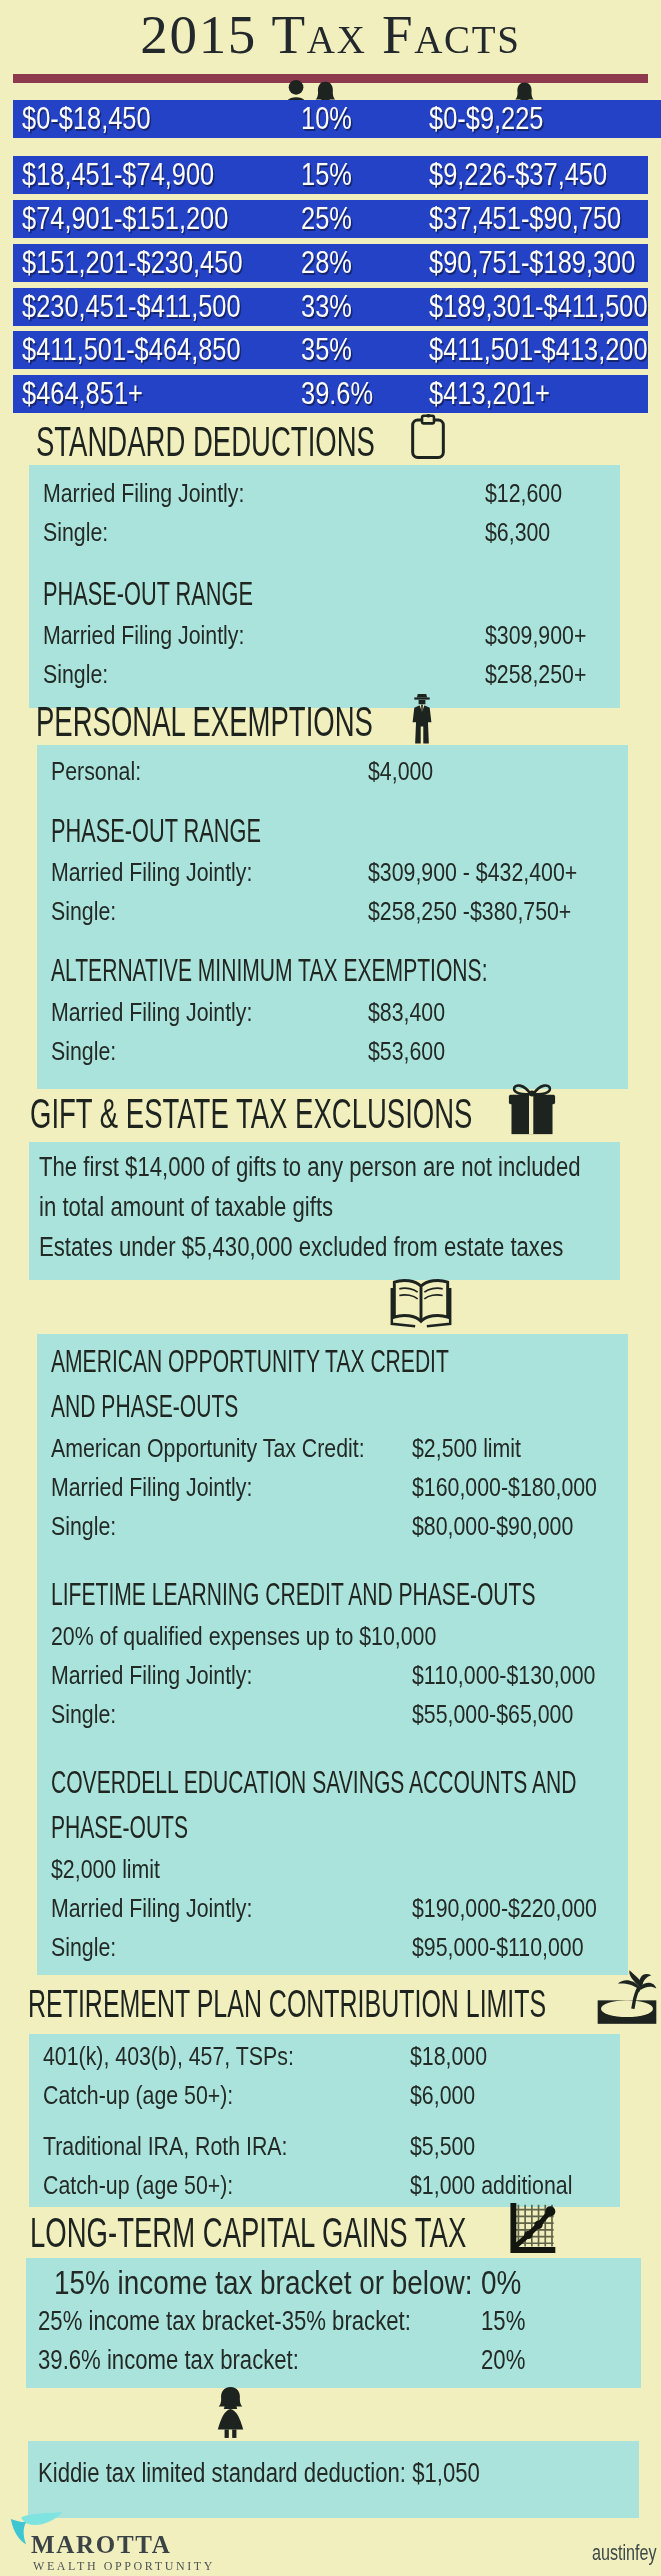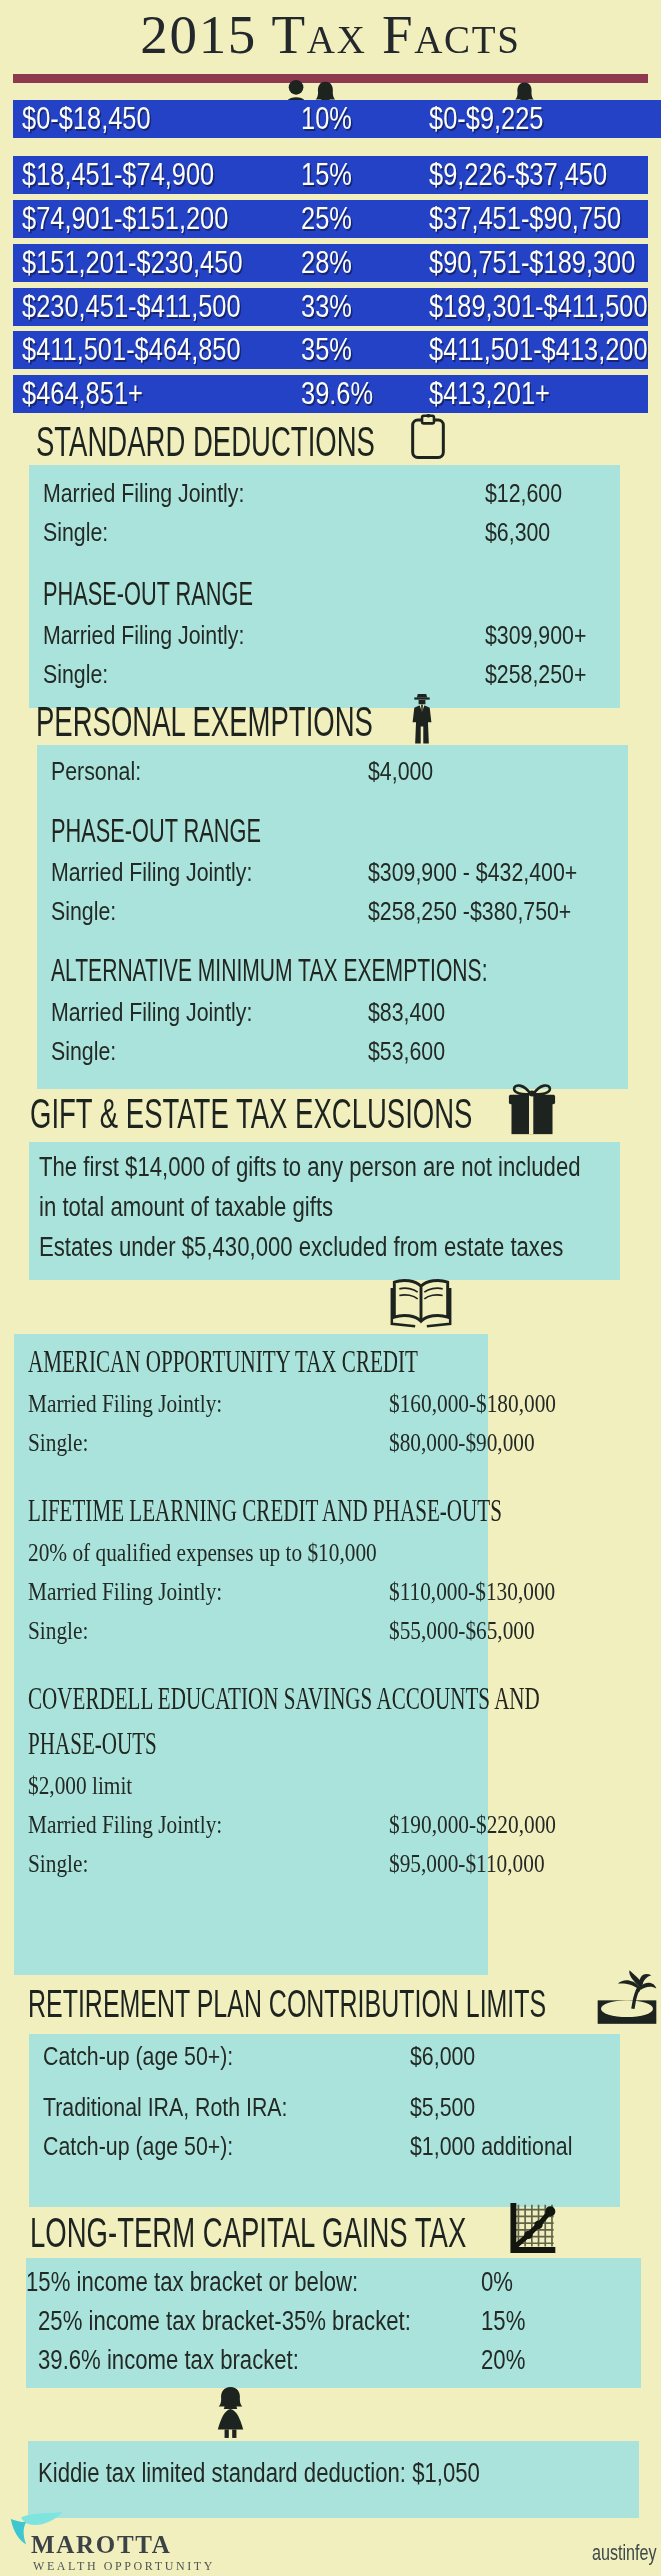--- a/index.html
+++ b/index.html
@@ -164,22 +164,24 @@
       <path stroke-width="3.5" d="M37 10 C30 3 16 1 5 5 L5 47 C16 43 30 45 37 52 C44 45 58 43 69 47 L69 5 C58 1 44 3 37 10 Z"></path>
       <path stroke-width="3.5" d="M37 11 L37 52"></path>
       <path stroke-width="2" d="M11 13 C19 11 28 13 33 17"></path>
       <path stroke-width="2" d="M11 21 C19 19 28 21 33 25"></path>
       <path stroke-width="2" d="M63 13 C55 11 46 13 41 17"></path>
       <path stroke-width="2" d="M63 21 C55 19 46 21 41 25"></path>
       <path stroke-width="3" d="M2 12 L2 55 L30 58"></path>
       <path stroke-width="3" d="M72 12 L72 55 L44 58"></path>
     </g>
   </svg>
-  <div class="tbox box-edu pt6" style="left:14px;top:1334px;width:474px;height:636px;font-family:Liberation Serif, serif;">
+  <div class="tbox box-edu pt6" style="left:37px;top:1334px;width:591px;height:636px;">
     <div class="esub"><span class="cx68">AMERICAN OPPORTUNITY TAX CREDIT</span></div>
+    <div class="esub"><span class="cx68">AND PHASE-OUTS</span></div>
+    <div class="crow"><span class="cx82">American Opportunity Tax Credit:</span><span class="cval cx82">$2,500 limit</span></div>
     <div class="crow"><span class="cx82">Married Filing Jointly:</span><span class="cval cx82">$160,000-$180,000</span></div>
     <div class="crow"><span class="cx82">Single:</span><span class="cval cx82">$80,000-$90,000</span></div>
     <div class="sp30"></div>
     <div class="esub"><span class="cx68">LIFETIME LEARNING CREDIT AND PHASE-OUTS</span></div>
     <div class="crow"><span class="cx82">20%  of qualified expenses up to $10,000</span></div>
     <div class="crow"><span class="cx82">Married Filing Jointly:</span><span class="cval cx82">$110,000-$130,000</span></div>
     <div class="crow"><span class="cx82">Single:</span><span class="cval cx82">$55,000-$65,000</span></div>
     <div class="sp30"></div>
     <div class="esub"><span class="cx68">COVERDELL EDUCATION SAVINGS ACCOUNTS AND</span></div>
     <div class="esub"><span class="cx68">PHASE-OUTS</span></div>
@@ -195,40 +197,41 @@
     <path d="M44 48 C46 38 46 30 52 22" stroke="#1d231f" stroke-width="4" fill="none"></path>
     <g fill="#1d231f">
       <path d="M52 22 C44 12 32 12 26 18 C34 17 44 19 50 24 Z"></path>
       <path d="M52 22 C50 8 58 4 66 8 C60 10 56 14 55 22 Z"></path>
       <path d="M52 22 C60 14 70 16 72 24 C66 20 58 22 53 26 Z"></path>
       <path d="M52 22 C46 16 38 8 40 2 C46 8 52 12 56 18 Z"></path>
       <circle cx="50" cy="26" r="2.5"></circle>
     </g>
   </svg>
   <div class="tbox box-ret pt4" style="left:29px;top:2034px;width:591px;height:170px;">
+    <div class="crow crow45"><span class="cx82">401(k), 403(b), 457, TSPs:</span><span class="cval cx82">$18,000</span></div>
     <div class="crow crow45"><span class="cx82">Catch-up (age 50+):</span><span class="cval cx82">$6,000</span></div>
     <div class="sp14"></div>
     <div class="crow crow45"><span class="cx82">Traditional IRA, Roth IRA:</span><span class="cval cx82">$5,500</span></div>
     <div class="crow crow45"><span class="cx82">Catch-up (age 50+):</span><span class="cval cx82">$1,000 additional</span></div>
   </div>
 
   <div class="shead" style="left:30px;top:2208px;"><span class="hd cx64">LONG-TERM CAPITAL GAINS TAX</span></div>
   <svg class="icon" style="left:505px;top:2203px;" width="52" height="52" viewBox="0 0 62 62">
     <g stroke="#606449" stroke-width="2">
       <path d="M16 2 L16 52 M24 2 L24 52 M32 2 L32 52 M40 2 L40 52 M48 2 L48 52 M56 2 L56 52"></path>
       <path d="M10 8 L58 8 M10 16 L58 16 M10 24 L58 24 M10 32 L58 32 M10 40 L58 40 M10 48 L58 48"></path>
     </g>
     <path d="M10 0 L10 56 L60 56" stroke="#12160f" stroke-width="7" fill="none"></path>
     <path d="M12 52 L28 38 L40 26 L54 10" stroke="#12160f" stroke-width="6" fill="none"></path>
     <circle cx="28" cy="38" r="5" fill="#12160f"></circle>
     <circle cx="40" cy="26" r="5" fill="#12160f"></circle>
     <circle cx="54" cy="10" r="6" fill="#12160f"></circle>
   </svg>
   <div class="tbox box-ltcg pt6" style="left:26px;top:2258px;width:615px;height:125px;">
-    <div class="crow crow45" style="padding-left:0;font-size:27px;"><span class="cx82">15% income tax bracket or below:</span><span class="cval cx82">0%</span></div>
+    <div class="crow crow45" style="padding-left:28px;font-size:34px;"><span class="cx82">15% income tax bracket or below:</span><span class="cval cx82">0%</span></div>
     <div class="crow crow45" style="padding-left:12px;font-size:27px;"><span class="cx82">25% income tax bracket-35% bracket:</span><span class="cval cx82">15%</span></div>
     <div class="crow crow45" style="padding-left:12px;font-size:27px;"><span class="cx82">39.6% income tax bracket:</span><span class="cval cx82">20%</span></div>
   </div>
 
   <svg class="icon" style="left:211px;top:2385px;" width="39" height="55" viewBox="0 0 46 64">
     <g fill="#1d231f">
       <path d="M23 2 C15 2 11 8 12 16 C12 20 11 23 9 25 L16 25 L15 28 L31 28 L30 25 L37 25 C35 23 34 20 34 16 C35 8 31 2 23 2 Z"></path>
       <path d="M23 28 C16 30 12 38 8 52 L38 52 C34 38 30 30 23 28 Z"></path>
       <rect x="16" y="52" width="5" height="10"></rect>
       <rect x="25" y="52" width="5" height="10"></rect>

